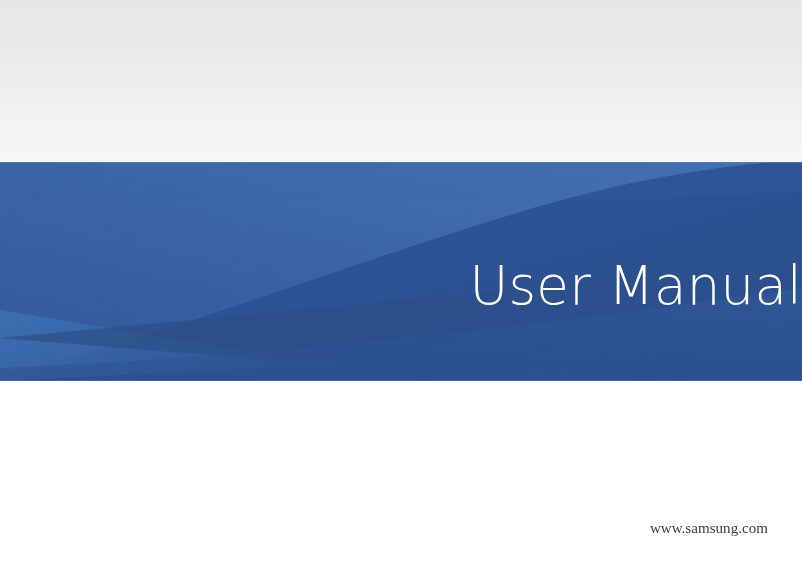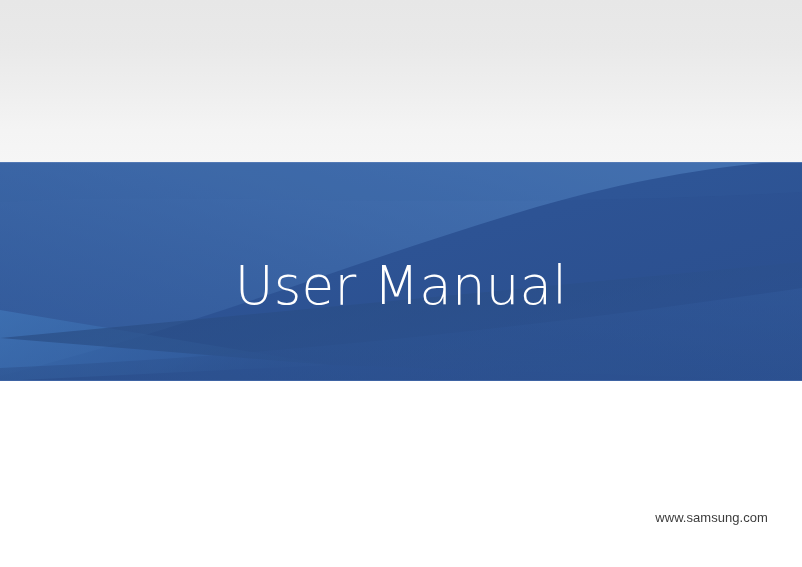--- a/index.html
+++ b/index.html
@@ -87,21 +87,21 @@
 
   
   #hero-title {
     position: absolute;
     left: 0;
     top: 0;
     width: 802px;
     height: 250px;
     display: flex;
     align-items: center;
-    justify-content: center;
+    justify-content: flex-end;
   }
   #hero-title .title-text {
     color: #ffffff;
     font-family: "DejaVu Sans", sans-serif;
     font-weight: 300;
     font-size: 53px;
     letter-spacing: 0.2px;
     line-height: 1;
     white-space: nowrap;
     margin-top: -3px;
@@ -112,24 +112,24 @@
     position: absolute;
     left: 0;
     top: 381px;
     width: 802px;
     height: 186px;
     background: #ffffff;
   }
   #footer-url {
     position: absolute;
     right: 34px;
-    top: 129px;
+    top: 139px;
     color: #3c3c3c;
-    font-family: Liberation Sans, sans-serif;
-    font-size: 13px;
+    font-family: Liberation Serif, serif;
+    font-size: 15px;
     letter-spacing: 0.05px;
     white-space: nowrap;
   }
 </style>
 </head>
 <body>
 
 <div id="page">
 
   <div id="header-band"></div>

